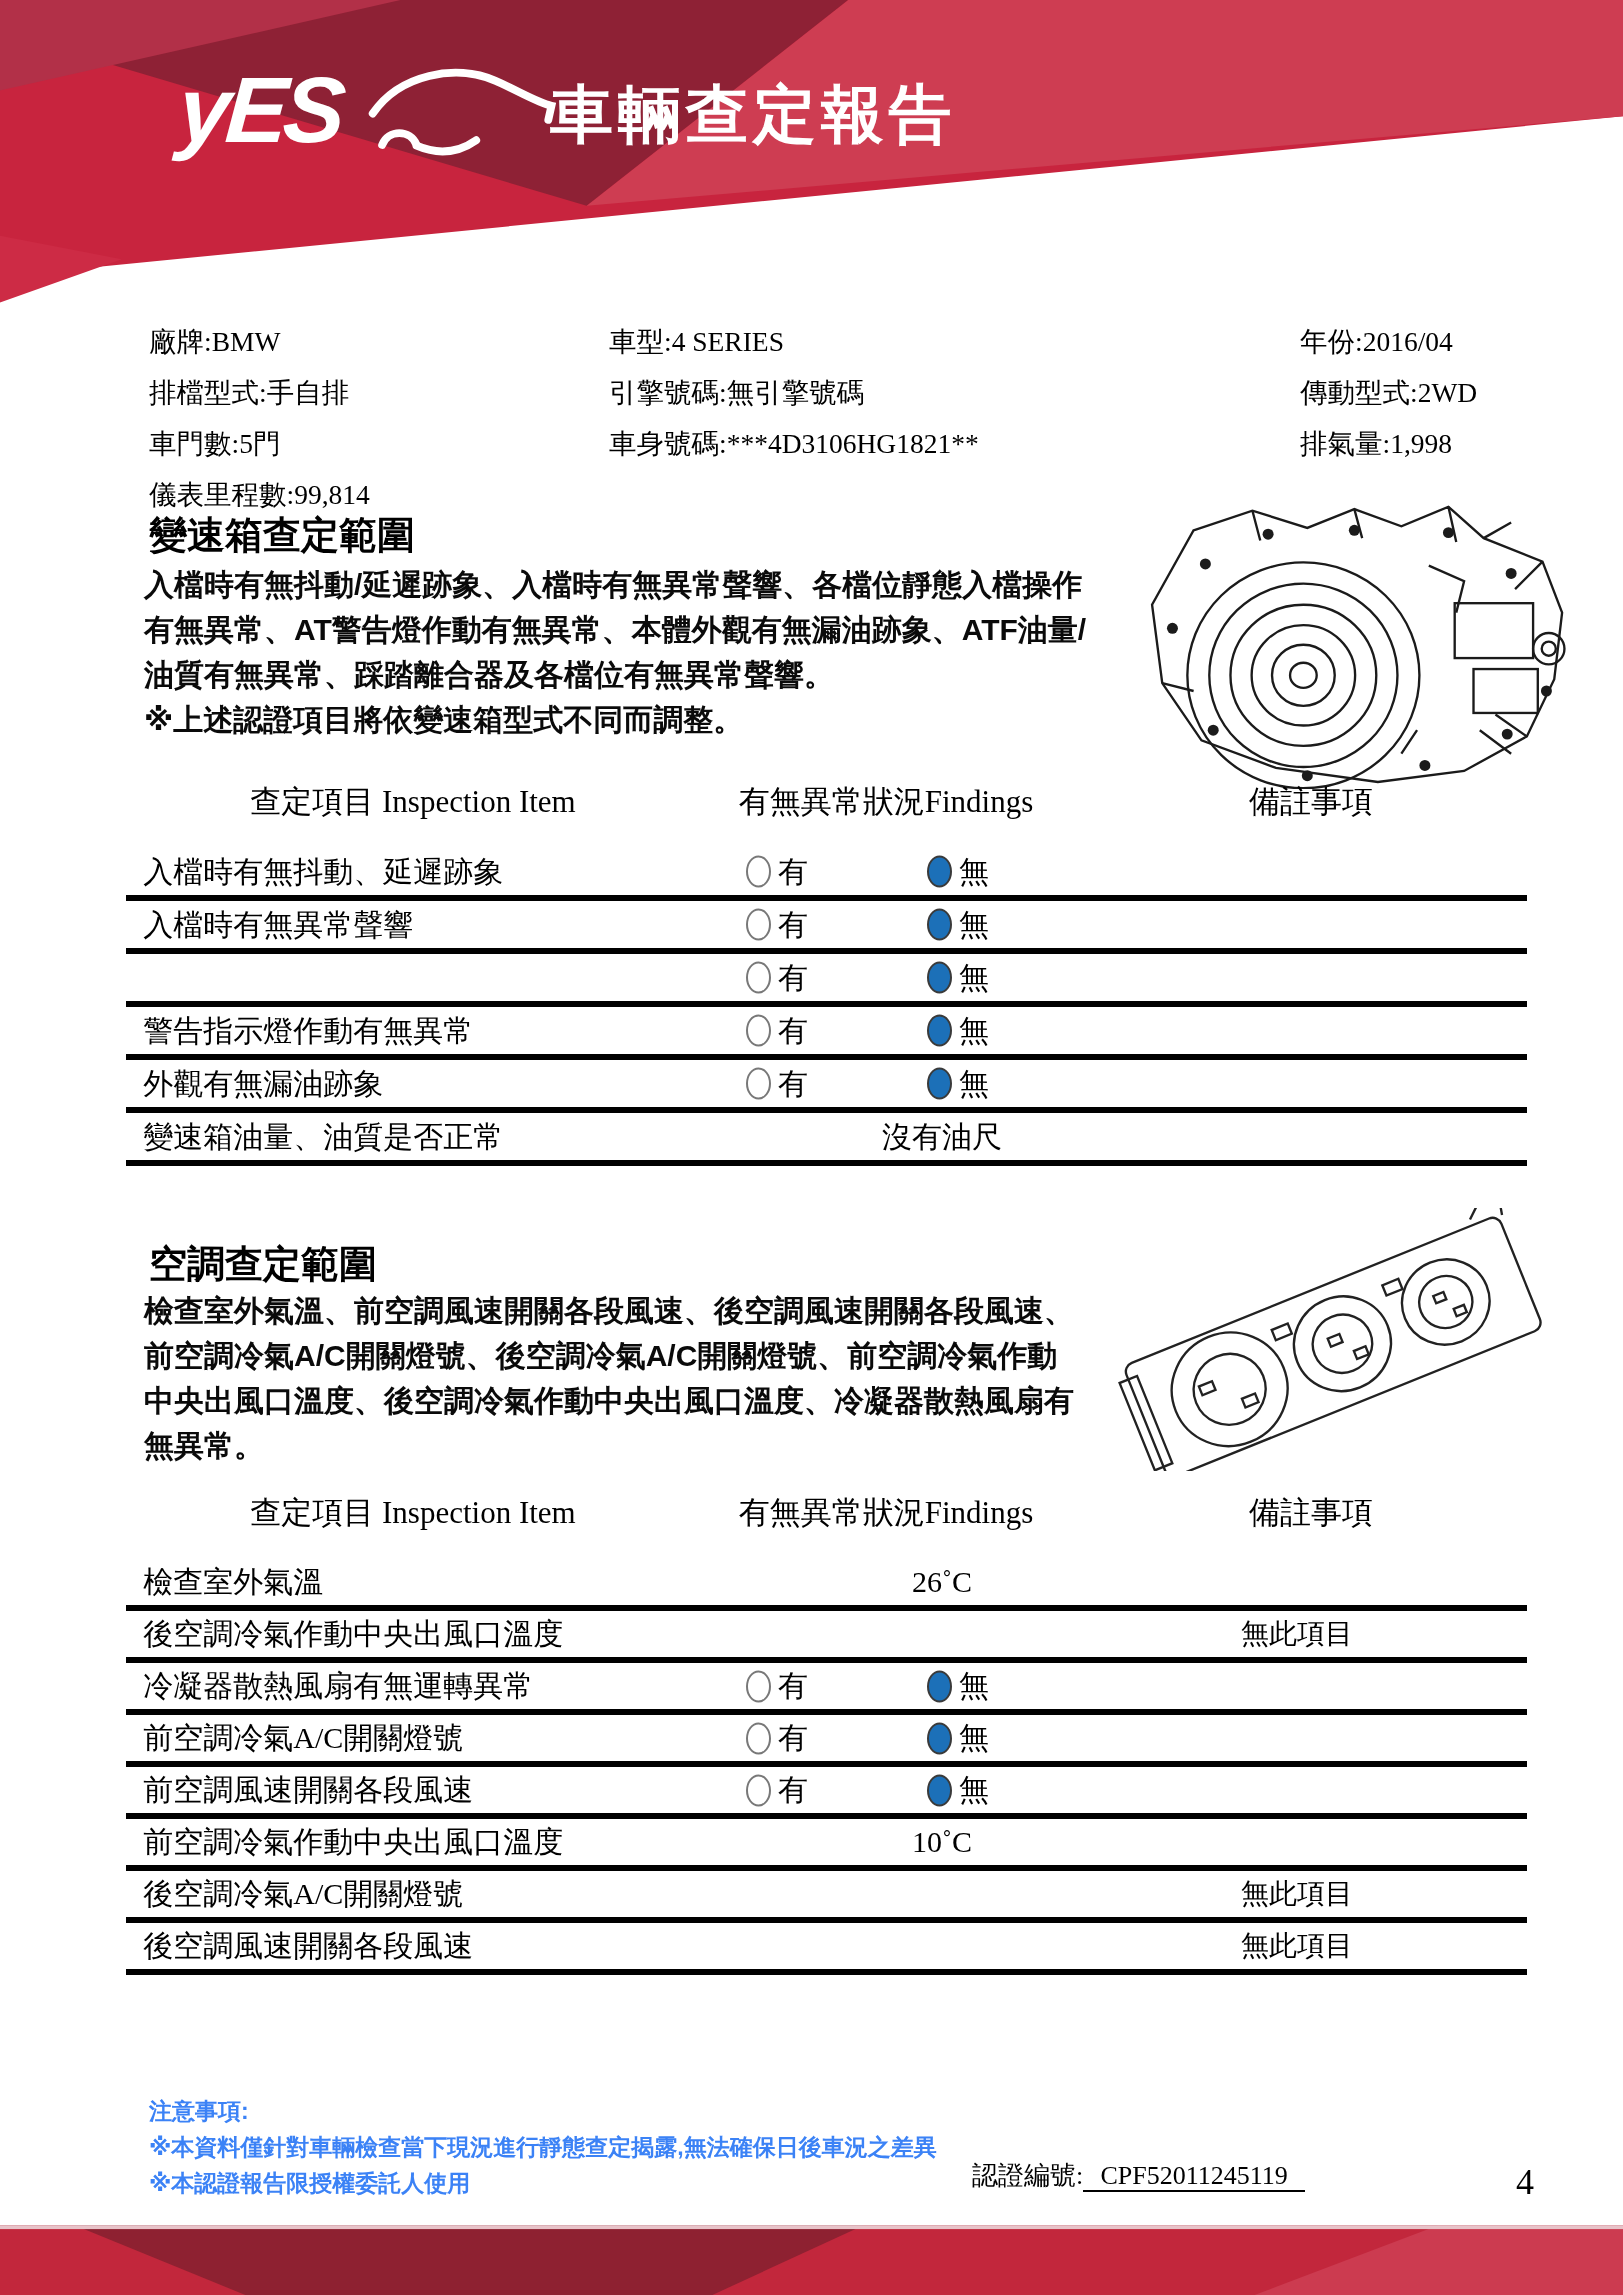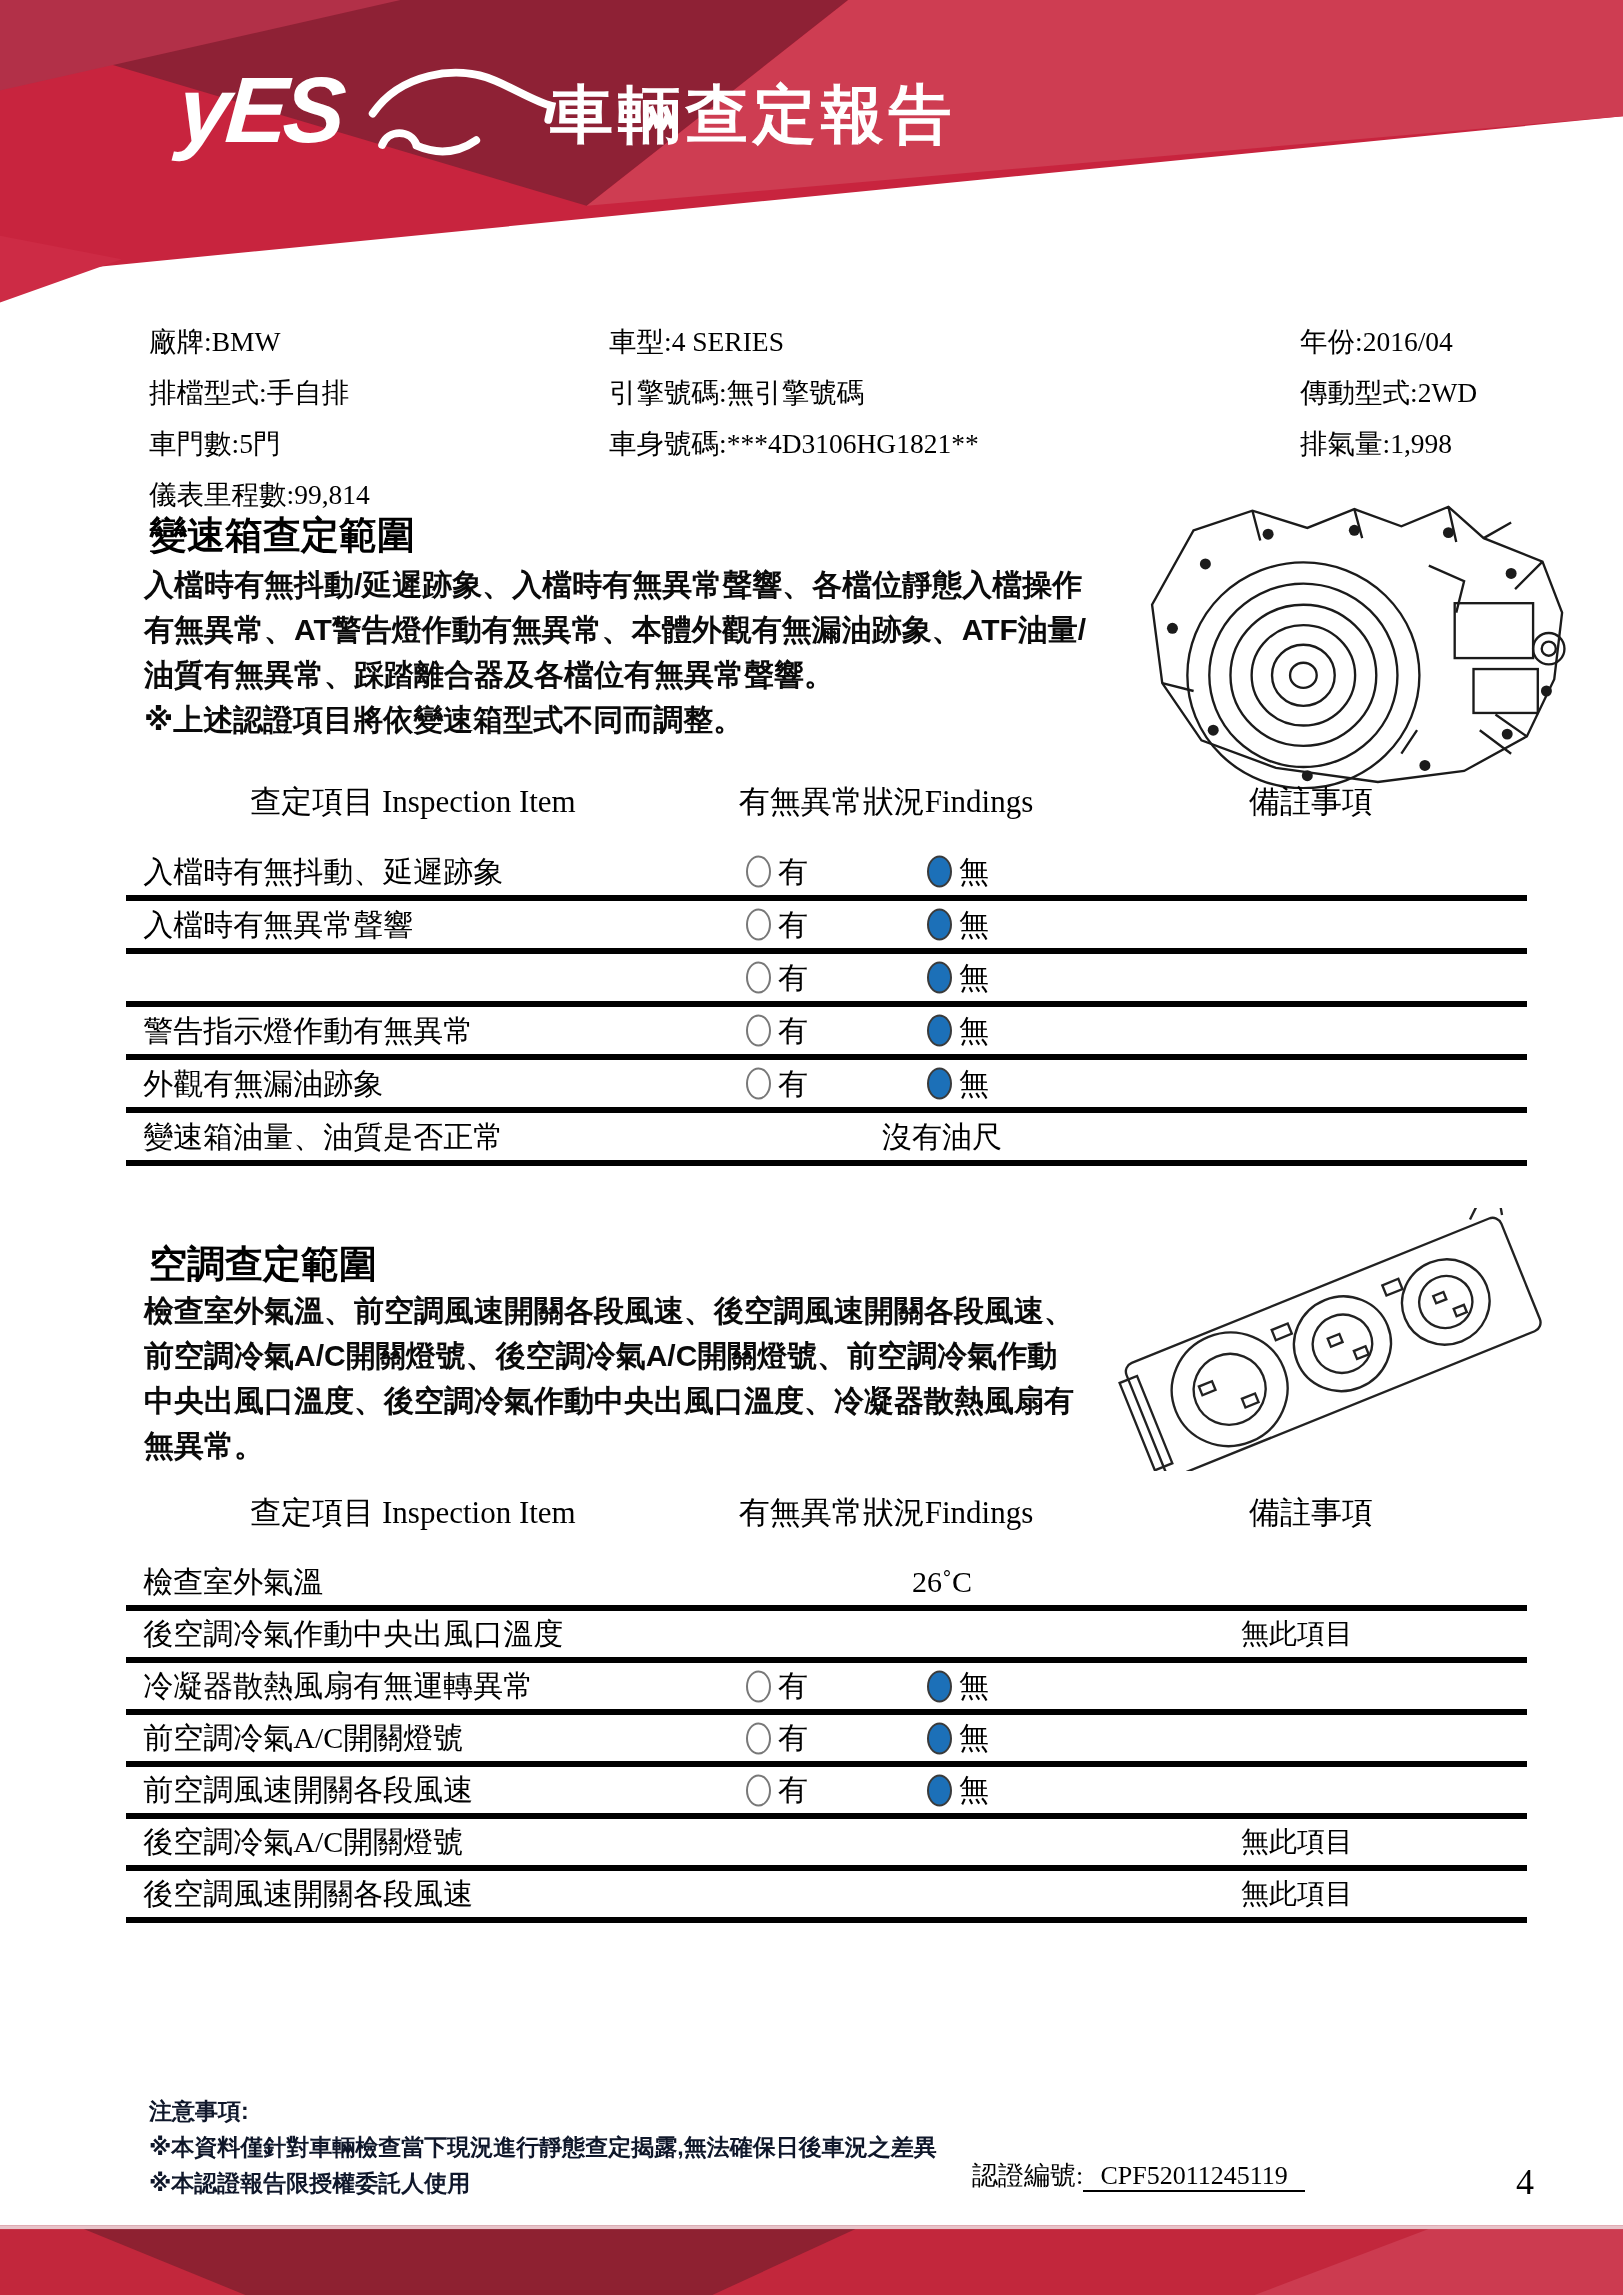--- a/index.html
+++ b/index.html
@@ -49,21 +49,21 @@
   .opt-no{left:801px;}
   .radio-circle{width:25px;height:32px;border-radius:50%;border:2.4px solid #787878;background:#fff;box-sizing:border-box;}
   .opt.selected .radio-circle{background:#1c70b8;border-color:#3a3a3a;}
   .opt-label{font-size:30px;}
   .finding-center{position:absolute;left:659px;width:314px;top:50%;transform:translateY(-50%);
                   text-align:center;font-size:30px;white-space:nowrap;}
   .remark-val{position:absolute;left:1053px;width:236px;top:50%;transform:translateY(-50%);
               text-align:center;font-size:28px;white-space:nowrap;}
 
   
-  .notices{position:absolute;left:149px;top:2093px;color:#0f172a;
+  .notices{position:absolute;left:149px;top:2093px;color:#3b82f6;
            font-family:"Liberation Sans","DejaVu Sans",sans-serif;
            font-weight:bold;font-size:23px;line-height:36px;}
   .cert{position:absolute;left:972px;top:2158px;font-size:26px;white-space:nowrap;}
   .cert-number{border-bottom:2.4px solid #000;padding:0 17.3px;}
   .page-number{position:absolute;left:1516px;top:2161px;font-size:36px;}
   .bottom-band{position:absolute;left:0;top:2225px;width:1623px;height:71px;}
 </style>
 </head>
 <body>
 
@@ -277,20 +277,24 @@
       <span class="opt opt-yes">
           <span class="radio-circle"></span>
           <span class="opt-label">有</span>
         </span>
       <span class="opt opt-no selected">
           <span class="radio-circle"></span>
           <span class="opt-label">無</span>
         </span>
     </div>
     <div class="row">
+      <span class="row-label">前空調冷氣作動中央出風口溫度</span>
+      <span class="finding-center">10˚C</span>
+    </div>
+    <div class="row">
       <span class="row-label">後空調冷氣A/C開關燈號</span>
       <span class="remark-val">無此項目</span>
     </div>
     <div class="row">
       <span class="row-label">後空調風速開關各段風速</span>
       <span class="remark-val">無此項目</span>
     </div>
   </div>
 
   <div class="notices">

